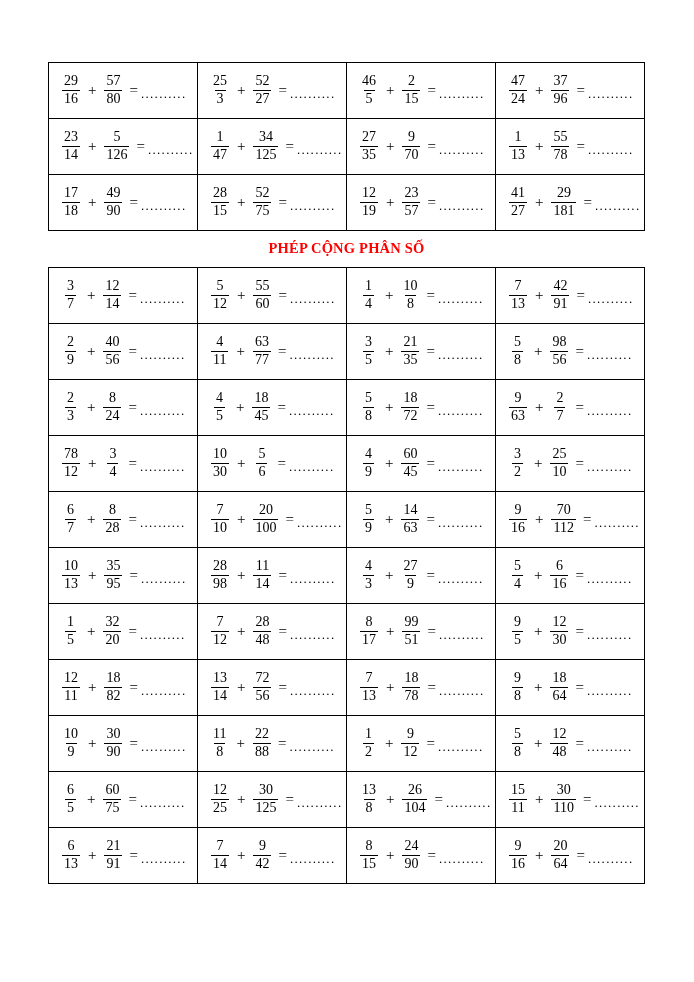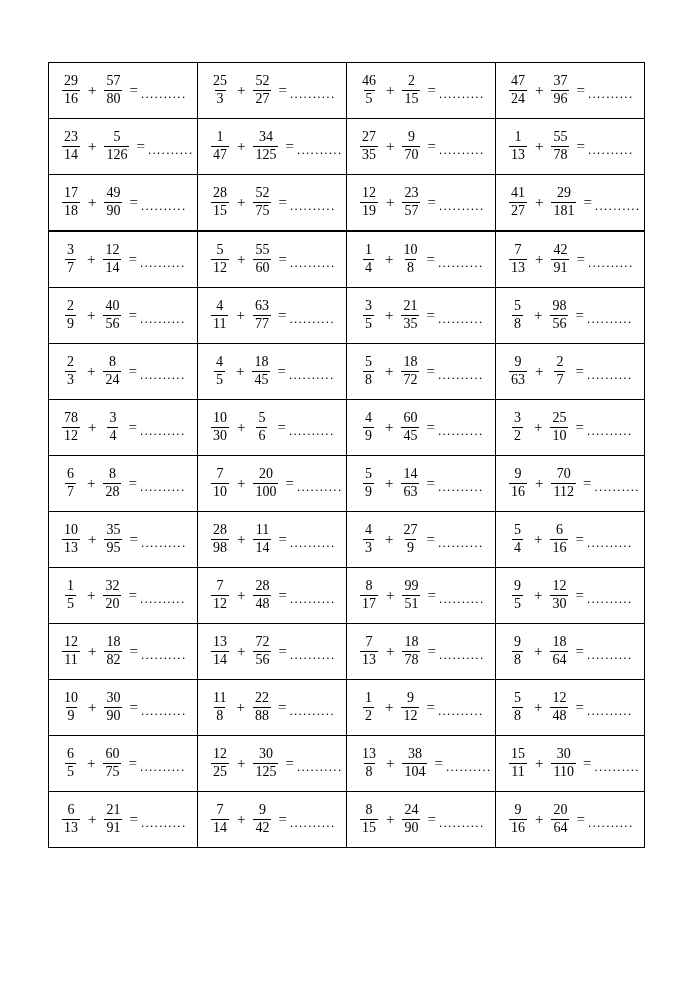--- a/index.html
+++ b/index.html
@@ -277,20 +277,21 @@
                 <span class="den">181</span>
               </span>
               <span class="eq">=</span>
               <span class="dots">..........</span>
             </div>
           </td>
         </tr>
       </tbody>
   </table>
 
+  <div class="section-title" style="color: rgb(255, 0, 0);">PHÉP CỘNG PHÂN SỐ</div>
 
   <table class="sheet" id="table-bottom">
     <tbody>
         <tr>
           <td>
             <div class="expr">
               <span class="frac">
                 <span class="num">3</span>
                 <span class="den">7</span>
               </span>
@@ -877,21 +878,21 @@
             </div>
           </td>
           <td>
             <div class="expr">
               <span class="frac">
                 <span class="num">13</span>
                 <span class="den">8</span>
               </span>
               <span class="op">+</span>
               <span class="frac">
-                <span class="num">38</span>
+                <span class="num">26</span>
                 <span class="den">104</span>
               </span>
               <span class="eq">=</span>
               <span class="dots">..........</span>
             </div>
           </td>
           <td>
             <div class="expr">
               <span class="frac">
                 <span class="num">15</span>

